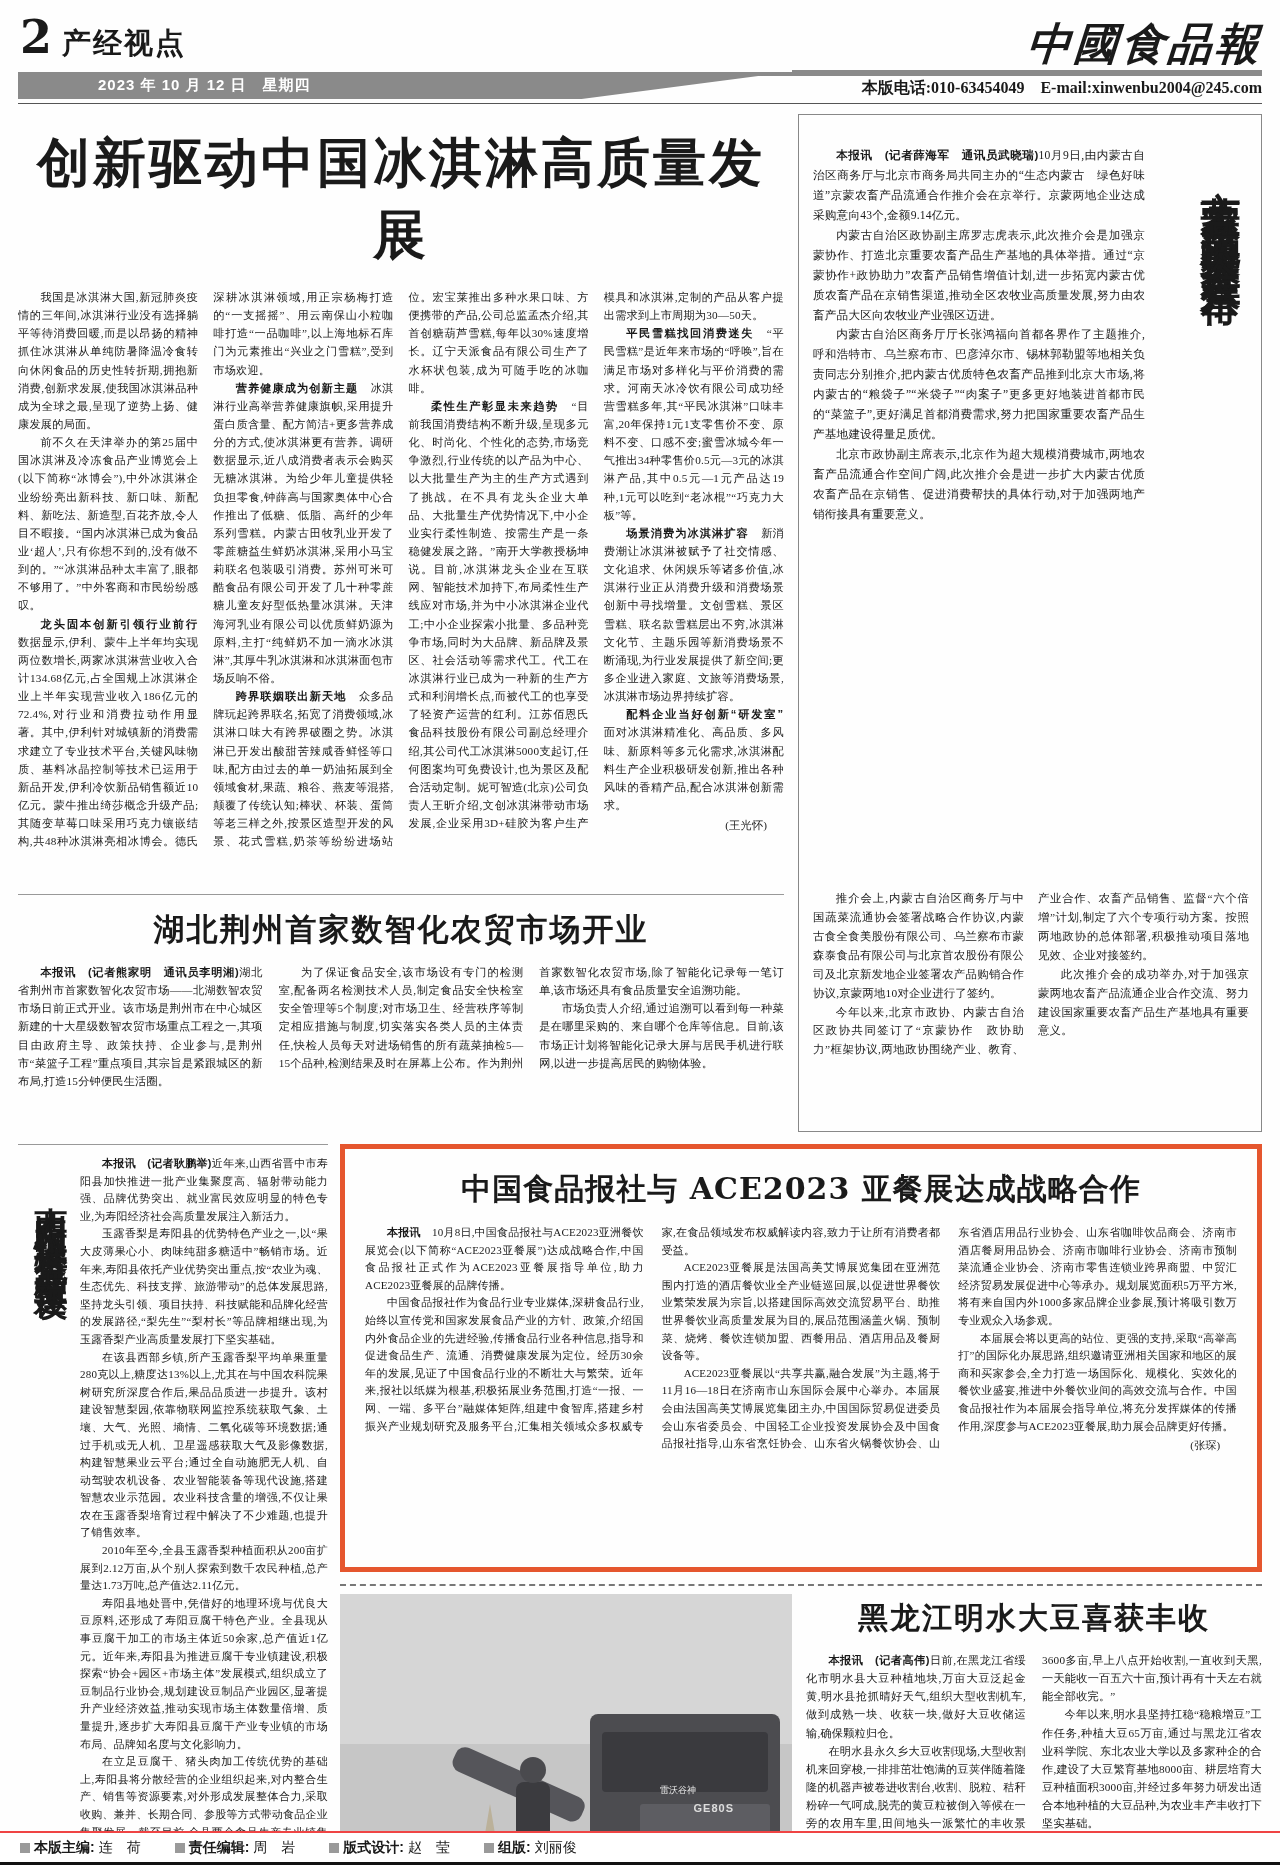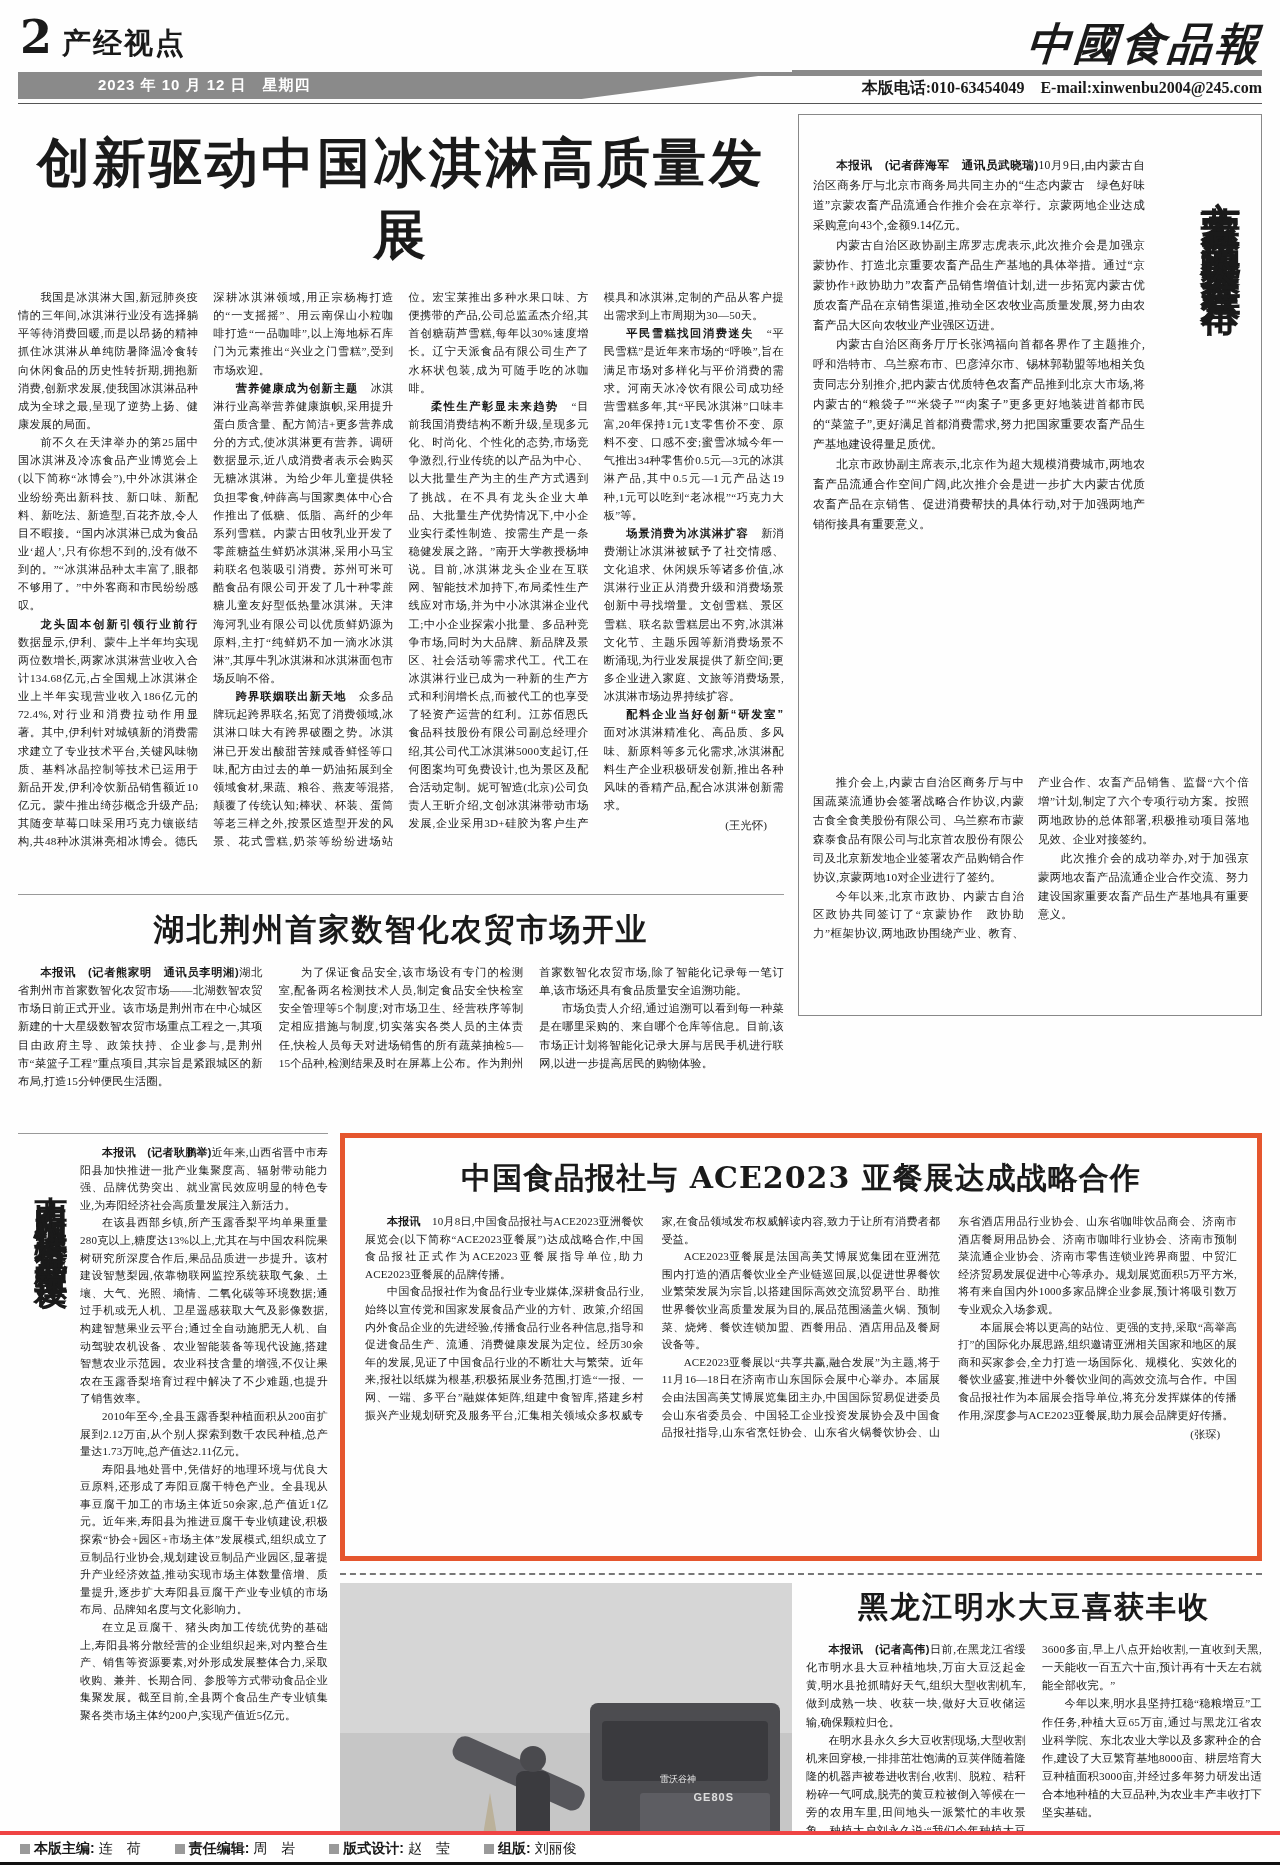--- a/index.html
+++ b/index.html
@@ -35,21 +35,21 @@
   .top-zone{display:flex;gap:14px;margin-top:10px;}
   .main-left{width:766px;}
   .main-headline{font-size:53px;font-weight:bold;text-align:center;letter-spacing:3px;
                  font-family:"DejaVu Serif","Liberation Serif",serif;padding:14px 0 16px 0;}
   .ice-body{height:596px;column-count:4;column-gap:15px;overflow:hidden;}
   .thin-div{border-top:1px solid #999;margin:10px 0 6px 0;}
   .jz-headline{font-size:31px;font-weight:bold;text-align:center;letter-spacing:2px;
                font-family:"DejaVu Serif",serif;padding:8px 0 12px 0;}
   .jz-body{height:158px;column-count:3;column-gap:16px;overflow:hidden;}
   
-  .right-box{flex:1;border:1px solid #888;padding:14px 12px 10px 14px;height:902px;
+  .right-box{flex:1;border:1px solid #888;padding:4px 12px 10px 14px;height:1018px;
              display:flex;flex-direction:column;}
   .rb-top{display:flex;flex:1;gap:10px;overflow:hidden;}
   .rb-text{flex:1;padding-top:26px;}
   .rb-text .para{font-size:11.6px;line-height:1.72;}
   .v-headline{width:88px;writing-mode:vertical-rl;text-orientation:upright;font-size:40px;
               font-weight:bold;font-family:"DejaVu Serif",serif;letter-spacing:6px;
               margin:40px 6px 0 0;line-height:1.1;}
   .rb-bottom{height:232px;column-count:2;column-gap:14px;overflow:hidden;margin-top:6px;}
   .rb-bottom .para{font-size:11.4px;line-height:1.66;}
   
@@ -75,21 +75,21 @@
   .photo-model{position:absolute;right:58px;top:208px;color:#ddd;font-size:11px;font-weight:bold;
                font-family:"Liberation Sans",sans-serif;letter-spacing:1px;}
   .photo-brand{position:absolute;right:96px;top:190px;color:#eee;font-size:9px;
                font-family:"Liberation Sans",sans-serif;}
   
   .soy{flex:1;}
   .soy-headline{font-size:30px;font-weight:bold;text-align:center;letter-spacing:2px;
                 font-family:"DejaVu Serif",serif;padding:4px 0 12px 0;}
   .soy-body{height:358px;column-count:2;column-gap:16px;overflow:hidden;}
   
-  .pfooter{position:absolute;left:0;right:0;bottom:0;height:34px;border-top:4px solid #ef4444;
+  .pfooter{position:absolute;left:0;right:0;bottom:0;height:34px;border-top:2px solid #ef4444;
            border-bottom:3px solid #111;background:#fff;display:flex;align-items:center;
            gap:34px;padding:0 20px;font-size:14px;}
   .cred{display:flex;align-items:center;gap:4px;font-family:"Liberation Serif",serif;}
   .cred .sq{width:10px;height:10px;background:#9a9a9a;display:inline-block;}
   .cred .lbl{font-weight:bold;font-family:"Liberation Sans",sans-serif;}
 </style>
 </head>
 <body>
 
 <div class="page">
@@ -157,20 +157,21 @@
           <p class="para">此次推介会的成功举办,对于加强京蒙两地农畜产品流通企业合作交流、努力建设国家重要农畜产品生产基地具有重要意义。</p>
         </div>
     </article>
   </div>
 
   <div class="mid-zone">
     <article class="shouyang">
       <div class="sy-title">山西寿阳加快推进特色食品专业镇建设</div>
       <div class="sy-body">
           <p class="para"><b class="lead">本报讯　(记者耿鹏举)</b>近年来,山西省晋中市寿阳县加快推进一批产业集聚度高、辐射带动能力强、品牌优势突出、就业富民效应明显的特色专业,为寿阳经济社会高质量发展注入新活力。</p>
+          <p class="para">玉露香梨是寿阳县的优势特色产业之一,以“果大皮薄果心小、肉味纯甜多糖适中”畅销市场。近年来,寿阳县依托产业优势突出重点,按“农业为魂、生态优先、科技支撑、旅游带动”的总体发展思路,坚持龙头引领、项目扶持、科技赋能和品牌化经营的发展路径,“梨先生”“梨村长”等品牌相继出现,为玉露香梨产业高质量发展打下坚实基础。</p>
           <p class="para">在该县西部乡镇,所产玉露香梨平均单果重量280克以上,糖度达13%以上,尤其在与中国农科院果树研究所深度合作后,果品品质进一步提升。该村建设智慧梨园,依靠物联网监控系统获取气象、土壤、大气、光照、墒情、二氧化碳等环境数据;通过手机或无人机、卫星遥感获取大气及影像数据,构建智慧果业云平台;通过全自动施肥无人机、自动驾驶农机设备、农业智能装备等现代设施,搭建智慧农业示范园。农业科技含量的增强,不仅让果农在玉露香梨培育过程中解决了不少难题,也提升了销售效率。</p>
           <p class="para">2010年至今,全县玉露香梨种植面积从200亩扩展到2.12万亩,从个别人探索到数千农民种植,总产量达1.73万吨,总产值达2.11亿元。</p>
           <p class="para">寿阳县地处晋中,凭借好的地理环境与优良大豆原料,还形成了寿阳豆腐干特色产业。全县现从事豆腐干加工的市场主体近50余家,总产值近1亿元。近年来,寿阳县为推进豆腐干专业镇建设,积极探索“协会+园区+市场主体”发展模式,组织成立了豆制品行业协会,规划建设豆制品产业园区,显著提升产业经济效益,推动实现市场主体数量倍增、质量提升,逐步扩大寿阳县豆腐干产业专业镇的市场布局、品牌知名度与文化影响力。</p>
           <p class="para">在立足豆腐干、猪头肉加工传统优势的基础上,寿阳县将分散经营的企业组织起来,对内整合生产、销售等资源要素,对外形成发展整体合力,采取收购、兼并、长期合同、参股等方式带动食品企业集聚发展。截至目前,全县两个食品生产专业镇集聚各类市场主体约200户,实现产值近5亿元。</p>
         </div>
     </article>
 
     <div class="center-right">
       <article class="ace-box">
         <h2 class="ace-headline">中国食品报社与 ACE2023 亚餐展达成战略合作</h2>

